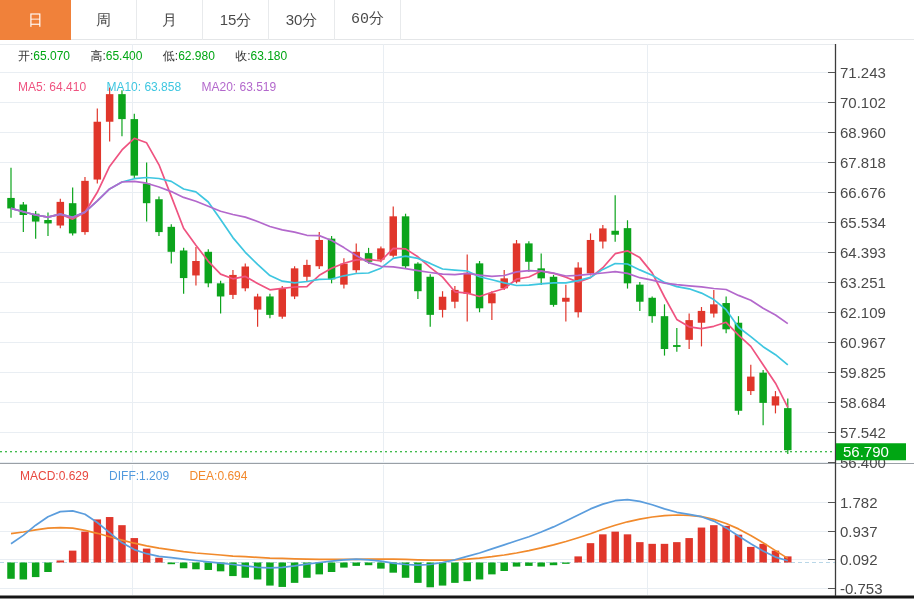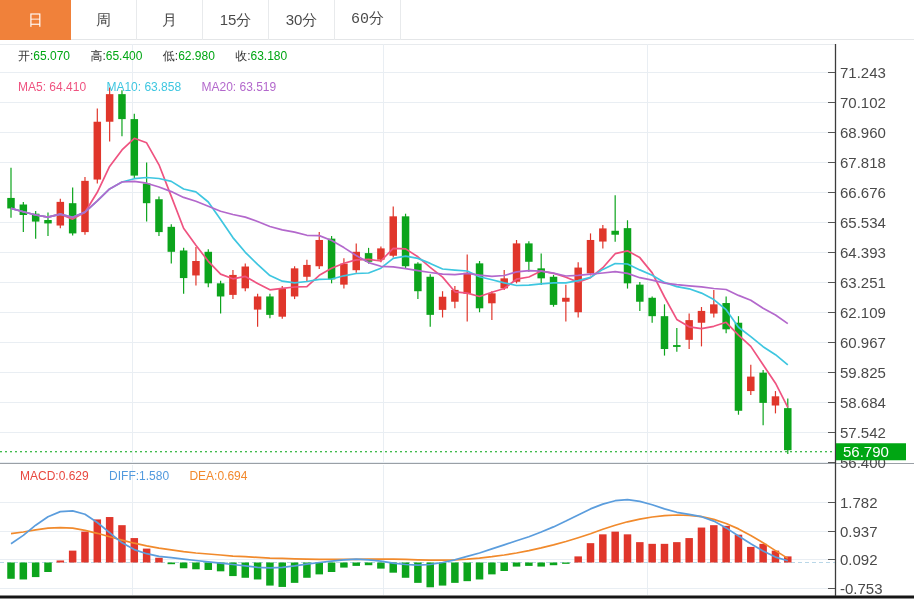--- a/index.html
+++ b/index.html
@@ -335,17 +335,17 @@
   </div>
 
   <div class="legend-row" style="top:80px;">
     <span class="pair ma5"><span>MA5:</span> <span>64.410</span></span>
     <span class="pair ma10"><span>MA10:</span> <span>63.858</span></span>
     <span class="pair ma20"><span>MA20:</span> <span>63.519</span></span>
   </div>
 
   <div class="legend-row" style="top:469px;left:20px;">
     <span class="pair macd-l"><span>MACD:</span><span>0.629</span></span>
-    <span class="pair diff-l"><span>DIFF:</span><span>1.580</span></span>
+    <span class="pair diff-l"><span>DIFF:</span><span>1.209</span></span>
     <span class="pair dea-l"><span>DEA:</span><span>0.694</span></span>
   </div>
 
 </div>
 
 </body></html>

